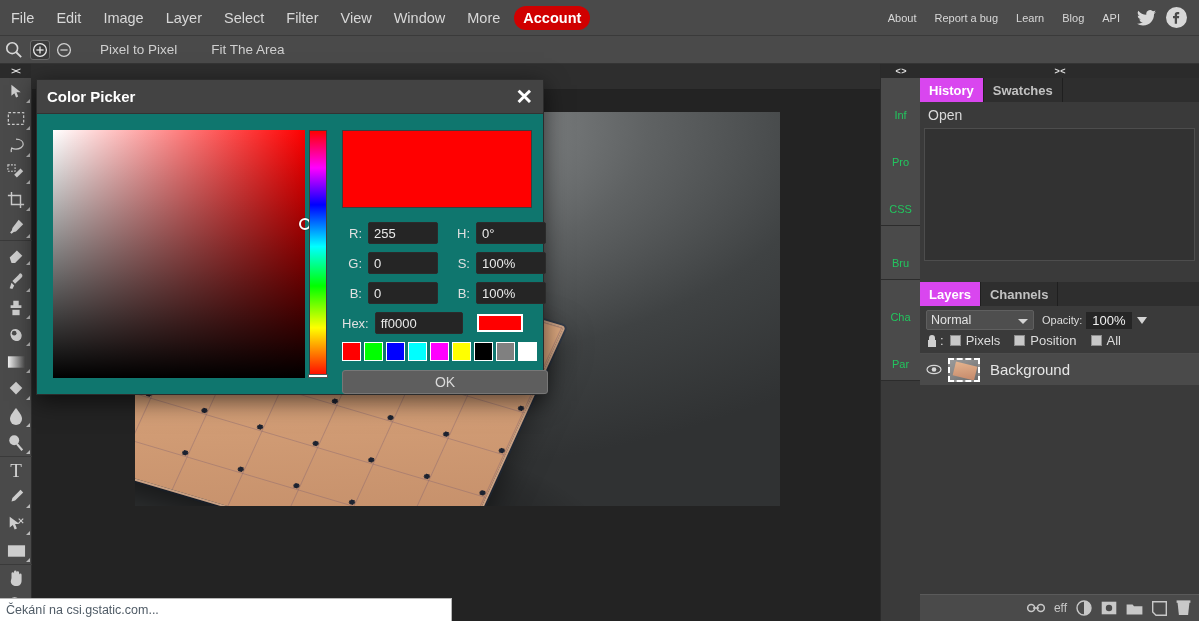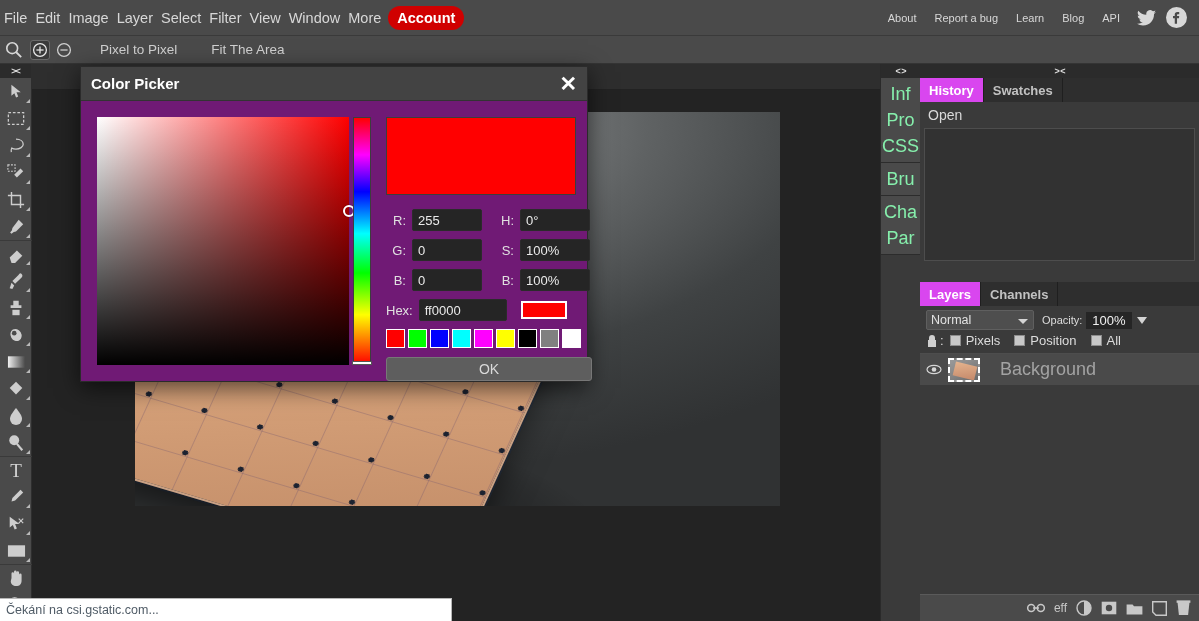--- a/index.html
+++ b/index.html
@@ -14,21 +14,21 @@
   .app { position: relative; width: 1199px; height: 621px; }
 
   
   .menubar {
     position: absolute; left: 0; top: 0; width: 1199px; height: 36px;
     background: #4a4a4a;
     display: flex; align-items: center;
     border-bottom: 1px solid #3a3a3a;
   }
   .menu-item {
-    color: #d8d8d8; font-size: 14.5px; padding: 4px 4px;
+    color: #d8d8d8; font-size: 14.5px; padding: 4px 11px;
     cursor: default; white-space: nowrap;
   }
   .menu-account {
     background: #d00000; color: #ffffff; font-weight: bold;
     border-radius: 12px; padding: 4px 9px; margin-left: 3px;
   }
   .menu-right { margin-left: auto; display: flex; align-items: center; padding-right: 10px; }
   .menu-right .menu-item { font-size: 11px; padding: 4px 9px; }
   .social-icon { width: 26px; height: 26px; margin-left: 4px; display:flex; align-items:center; justify-content:center; }
   .social-icon svg { fill: #d8d8d8; }
@@ -131,21 +131,21 @@
     position: absolute; left: 880px; top: 64px; width: 40px; height: 557px;
     background: #3a3a3a; border-left: 1px solid #2a2a2a;
   }
   .vstrip .grip {
     height: 14px; background: #2b2b2b; color: #e0e0e0; font-size: 9px; font-weight: bold;
     display: flex; align-items: center; justify-content: center; letter-spacing: -1px;
   }
   .vstrip .vgroup { border-bottom: 1px solid #2c2c2c; background: #4a4a4a; padding: 3px 0; }
   .vtab {
     height: 26px; display: flex; align-items: center; justify-content: center;
-    color: #86efac; font-size: 18px;
+    color: #22c55e; font-size: 11px; margin-top: 21px;
   }
 
   
   .rpanel {
     position: absolute; left: 920px; top: 64px; width: 279px; height: 557px;
     background: #3a3a3a;
   }
   .panel-grip {
     height: 14px; background: #2b2b2b; color: #e0e0e0; font-size: 9px; font-weight: bold;
     display: flex; align-items: center; justify-content: center; letter-spacing: -1px;
@@ -190,36 +190,35 @@
   .layer-eye { width: 28px; display: flex; align-items: center; justify-content: center; }
   .layer-thumb {
     width: 32px; height: 24px; border: 2px dashed #ffffff;
     background: linear-gradient(150deg,#9a9a9a 0%, #8e8e8e 30%, #6a6a6a 100%);
     position: relative; overflow: hidden;
   }
   .layer-thumb .mini-board {
     position: absolute; left: 4px; top: 4px; width: 22px; height: 14px;
     background: linear-gradient(160deg,#e5b48e,#c4886a); transform: rotate(14deg);
   }
-  .layer-name { color: #a3a3a3; font-size: 18px; margin-left: 20px; }
+  .layer-name { color: #e5e5e5; font-size: 15px; margin-left: 10px; }
 
   .layer-toolbar {
     position: absolute; left: 0; bottom: 0; width: 279px; height: 27px;
     background: #4a4a4a; border-top: 1px solid #5a5a5a;
     display: flex; align-items: center; justify-content: flex-end; padding-right: 8px; gap: 9px;
   }
   .lt-icon { color: #c8c8c8; display: flex; align-items: center; justify-content: center; }
   .lt-icon svg { fill: #c8c8c8; }
 
   
   .dialog {
-    position: absolute; left: 36px; top: 66px; width: 508px; height: 316px;
-    background: #701a75; border: 1px solid #2b2b2b;
+    position: absolute; left: 36px; top: 79px; width: 508px; height: 316px;
+    background: #0f766e; border: 1px solid #2b2b2b;
     box-shadow: 0 6px 22px rgba(0,0,0,0.6);
-    margin-left: 44px;
   }
   .dlg-title {
     height: 34px; background: #434343; display: flex; align-items: center;
     padding: 0 10px; border-bottom: 1px solid #333;
   }
   .dlg-title-text { color: #ffffff; font-size: 15px; font-weight: bold; }
   .dlg-close { margin-left: auto; color: #ffffff; font-size: 21px; font-weight: bold; line-height: 1; }
   .dlg-body { position: relative; height: 282px; }
 
   .sv-area {

